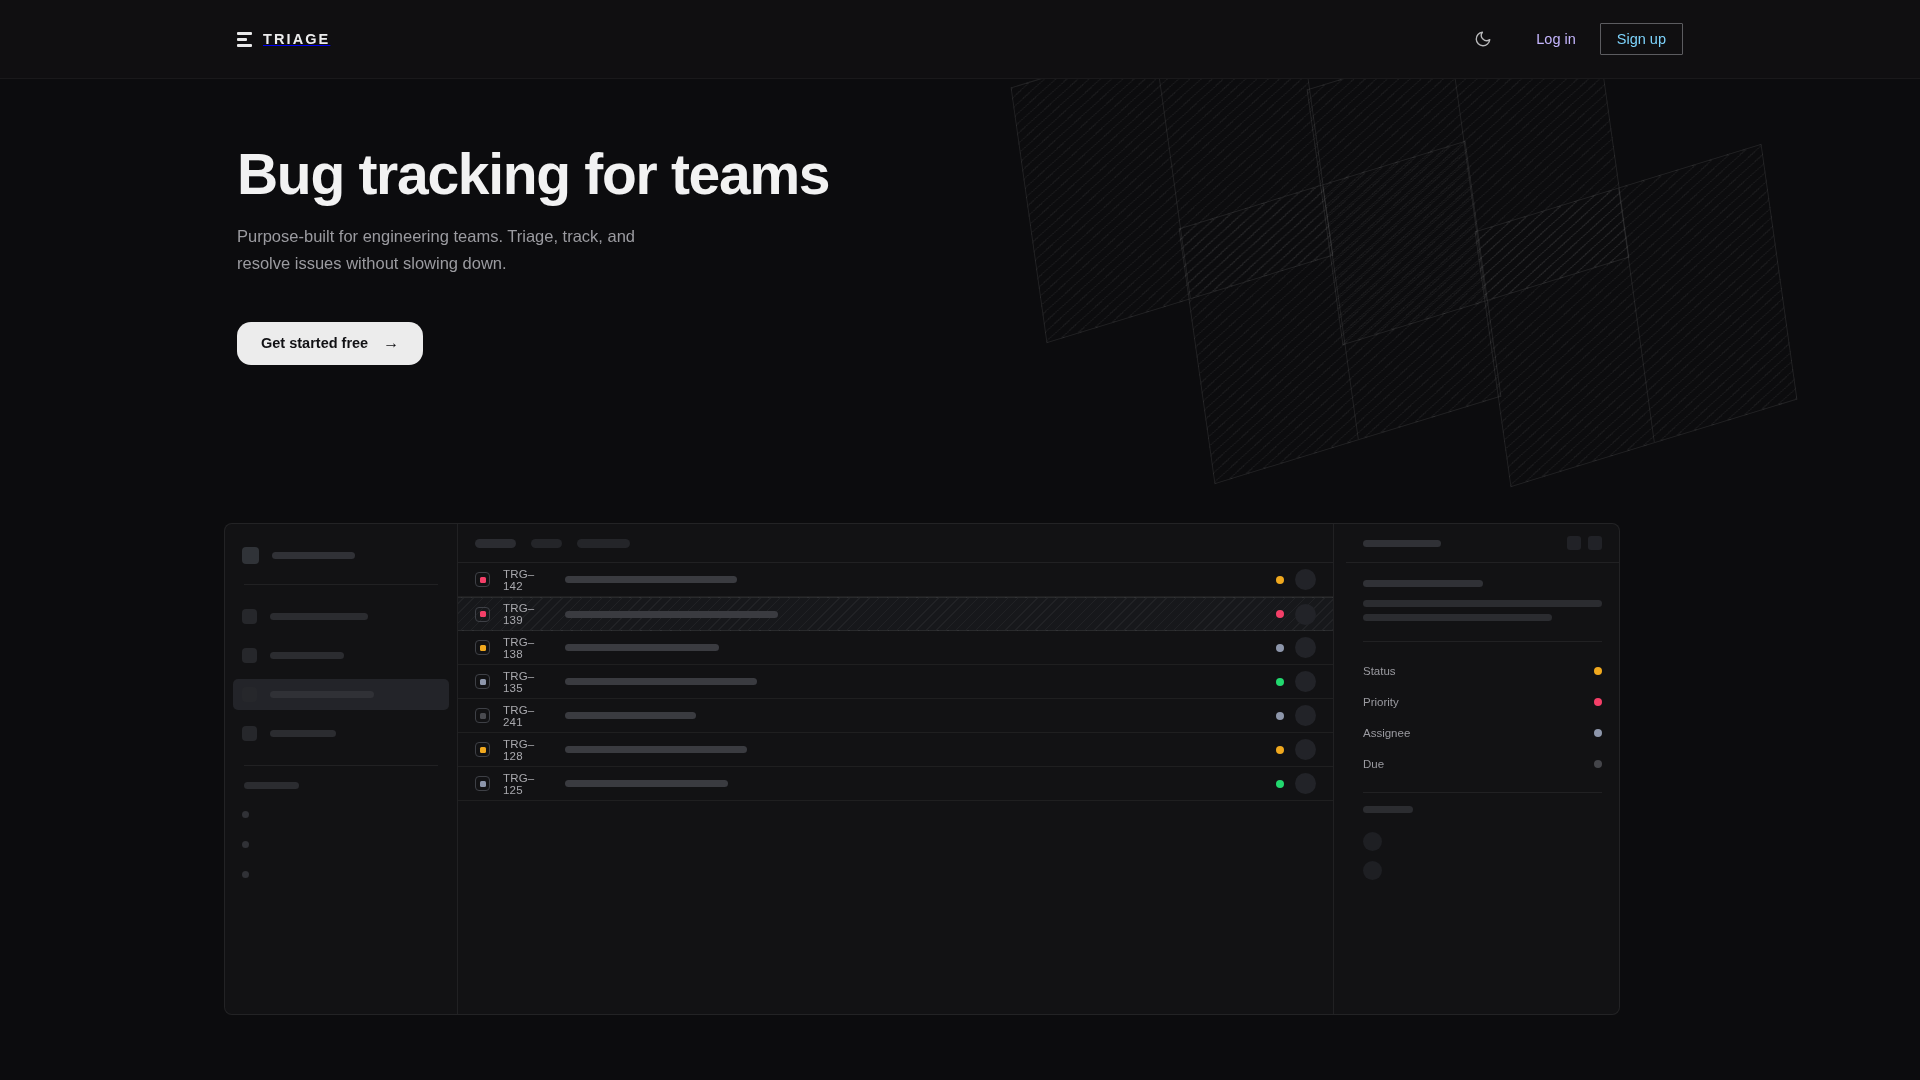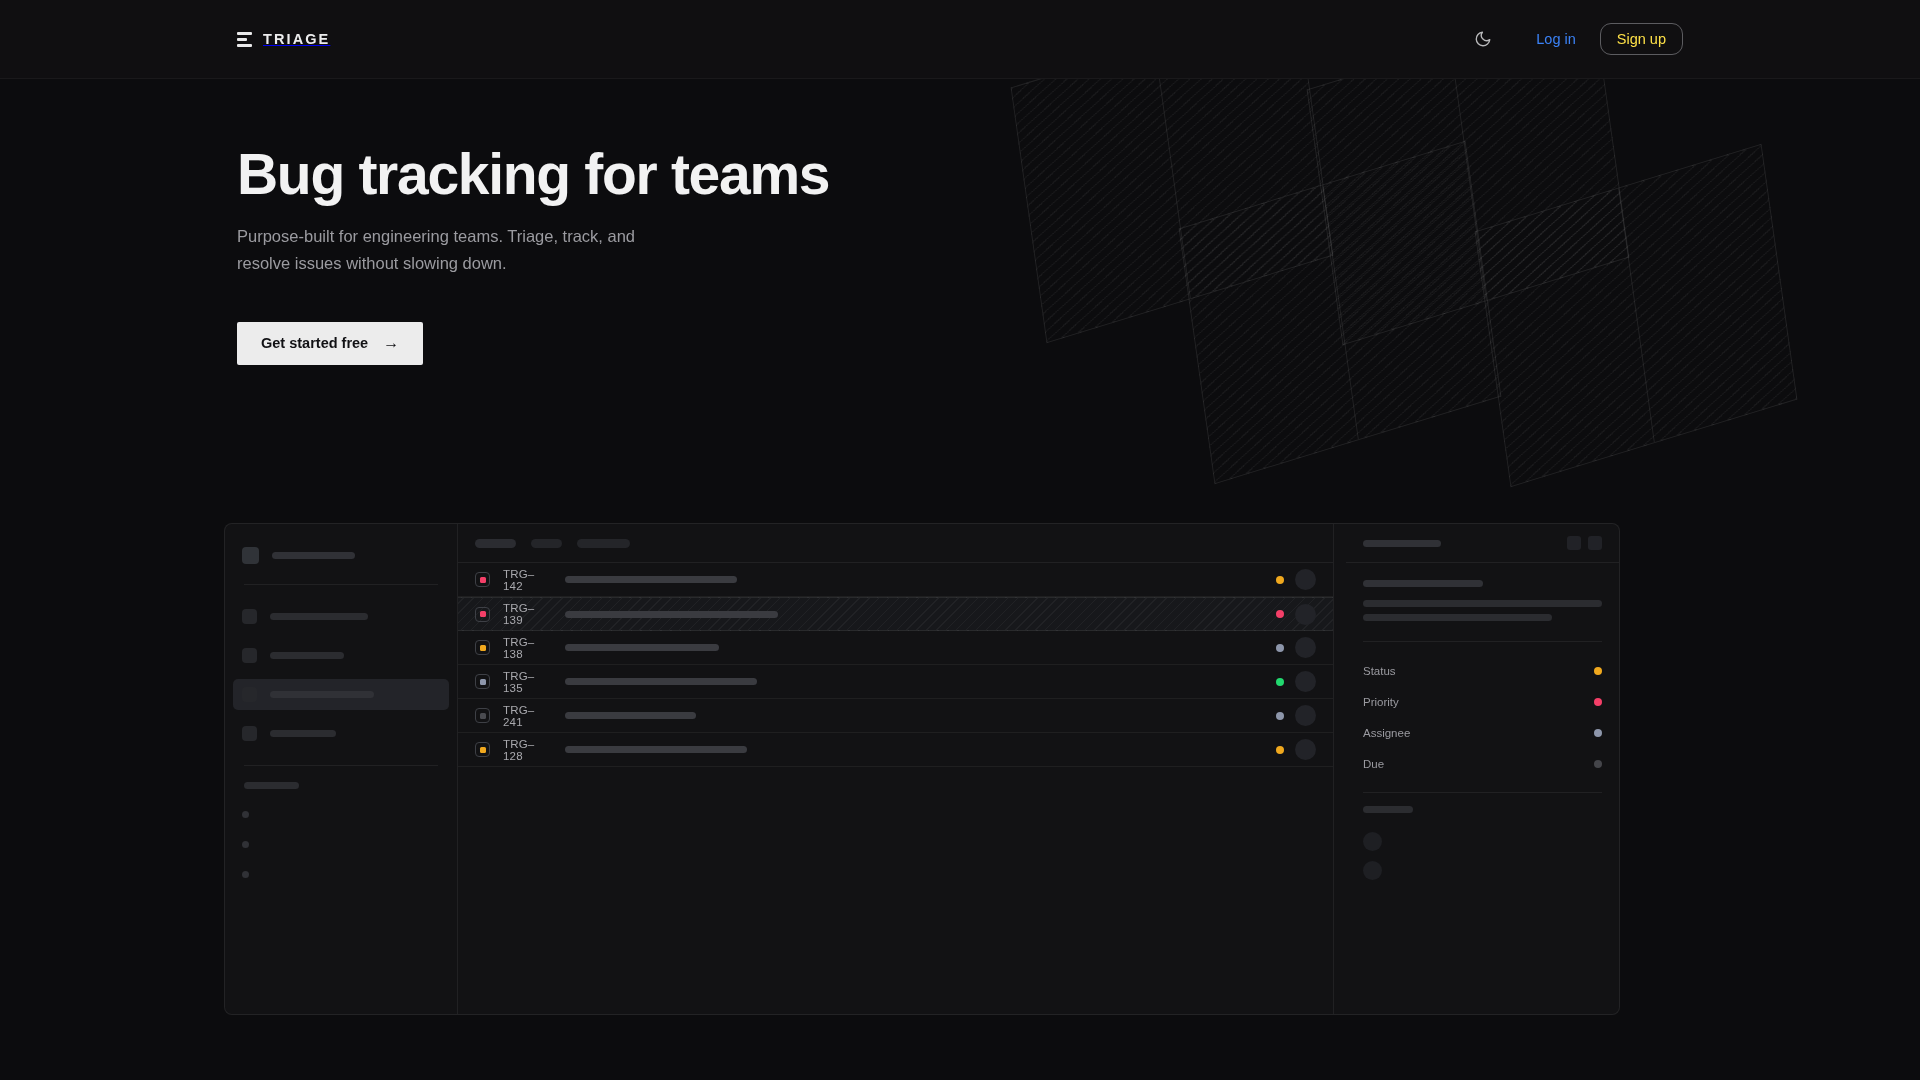--- a/index.html
+++ b/index.html
@@ -45,42 +45,42 @@
   .brand-mark { display:flex; flex-direction:column; gap:3px; width:15px; }
   .brand-mark i { display:block; height:3px; background:#e9e9ea; border-radius:1px; }
   .brand-mark i:nth-child(1){ width:15px; }
   .brand-mark i:nth-child(2){ width:10px; }
   .brand-mark i:nth-child(3){ width:15px; }
   .brand-name {
     font-size:14.5px; letter-spacing:2.1px; font-weight:700; color:#ededee;
   }
   .header-right { margin-left:auto; display:flex; align-items:center; gap:24px; }
   .moon-icon { width:18px; height:18px; color:#b9b9bb; display:block; }
-  .login-link { font-size:14.5px; color:#3b82f6; text-decoration:none;margin-left:20px; }
+  .login-link { font-size:14.5px; color:#c4b5fd; text-decoration:none;margin-left:20px; }
   .signup-btn {
-    font-size:14.5px; color:#fde047; background:transparent;
-    border:1px solid #5c5c60; border-radius:11px;
+    font-size:14.5px; color:#7dd3fc; background:transparent;
+    border:1px solid #5c5c60; border-radius:1px;
     padding:7px 16px; cursor:pointer;
     font-family:inherit;
   }
 
   
   .hero { position:relative; z-index:2; padding:62px 0 0 237px; }
   .headline {
     font-size:57px; line-height:1.16; font-weight:700;
     letter-spacing:-1.3px; color:#f2f2f2; max-width:760px;
   }
   .subhead {
     margin-top:16px; font-size:16.5px; line-height:1.62;
     color:#9b9ba0; max-width:470px;
   }
   .cta {
     margin-top:45px; display:inline-flex; align-items:center; gap:15px;
     background:#ececec; color:#111114;
-    border:none; border-radius:2px;
+    border:none; border-radius:14px;
     padding:0 24px; height:43px;
     font-size:14.5px; font-weight:700; font-family:inherit;
     cursor:pointer;
   }
   .cta .arrow { font-size:16px; font-weight:400; }
 
   
   .mock {
     position:absolute; z-index:2;
     left:224px; top:523px;
@@ -307,20 +307,31 @@
      <span class="chip">
             <span style="background:#f0a81e"></span>
           </span>
      <span class="row-id">TRG–128</span>
      <span class="row-title" style="width:182px"></span>
      <span class="row-right">
        <span class="sdot" style="background:#f0a81e"></span>
        <span class="avatar"></span>
      </span>
    </div>
+        <div class="row">
+     <span class="chip">
+            <span style="background:#8d96ab"></span>
+          </span>
+     <span class="row-id">TRG–125</span>
+     <span class="row-title" style="width:163px"></span>
+     <span class="row-right">
+       <span class="sdot" style="background:#22d86f"></span>
+       <span class="avatar"></span>
+     </span>
+   </div>
       </div>
   </div>
 
   <div class="mock-detail">
     <div class="detail-top">
       <span class="sk sk-l" style="width:78px"></span>
       <span style="margin-left:auto;display:flex;gap:7px;">
         <span class="detail-sq"></span>
         <span class="detail-sq"></span>
       </span>

